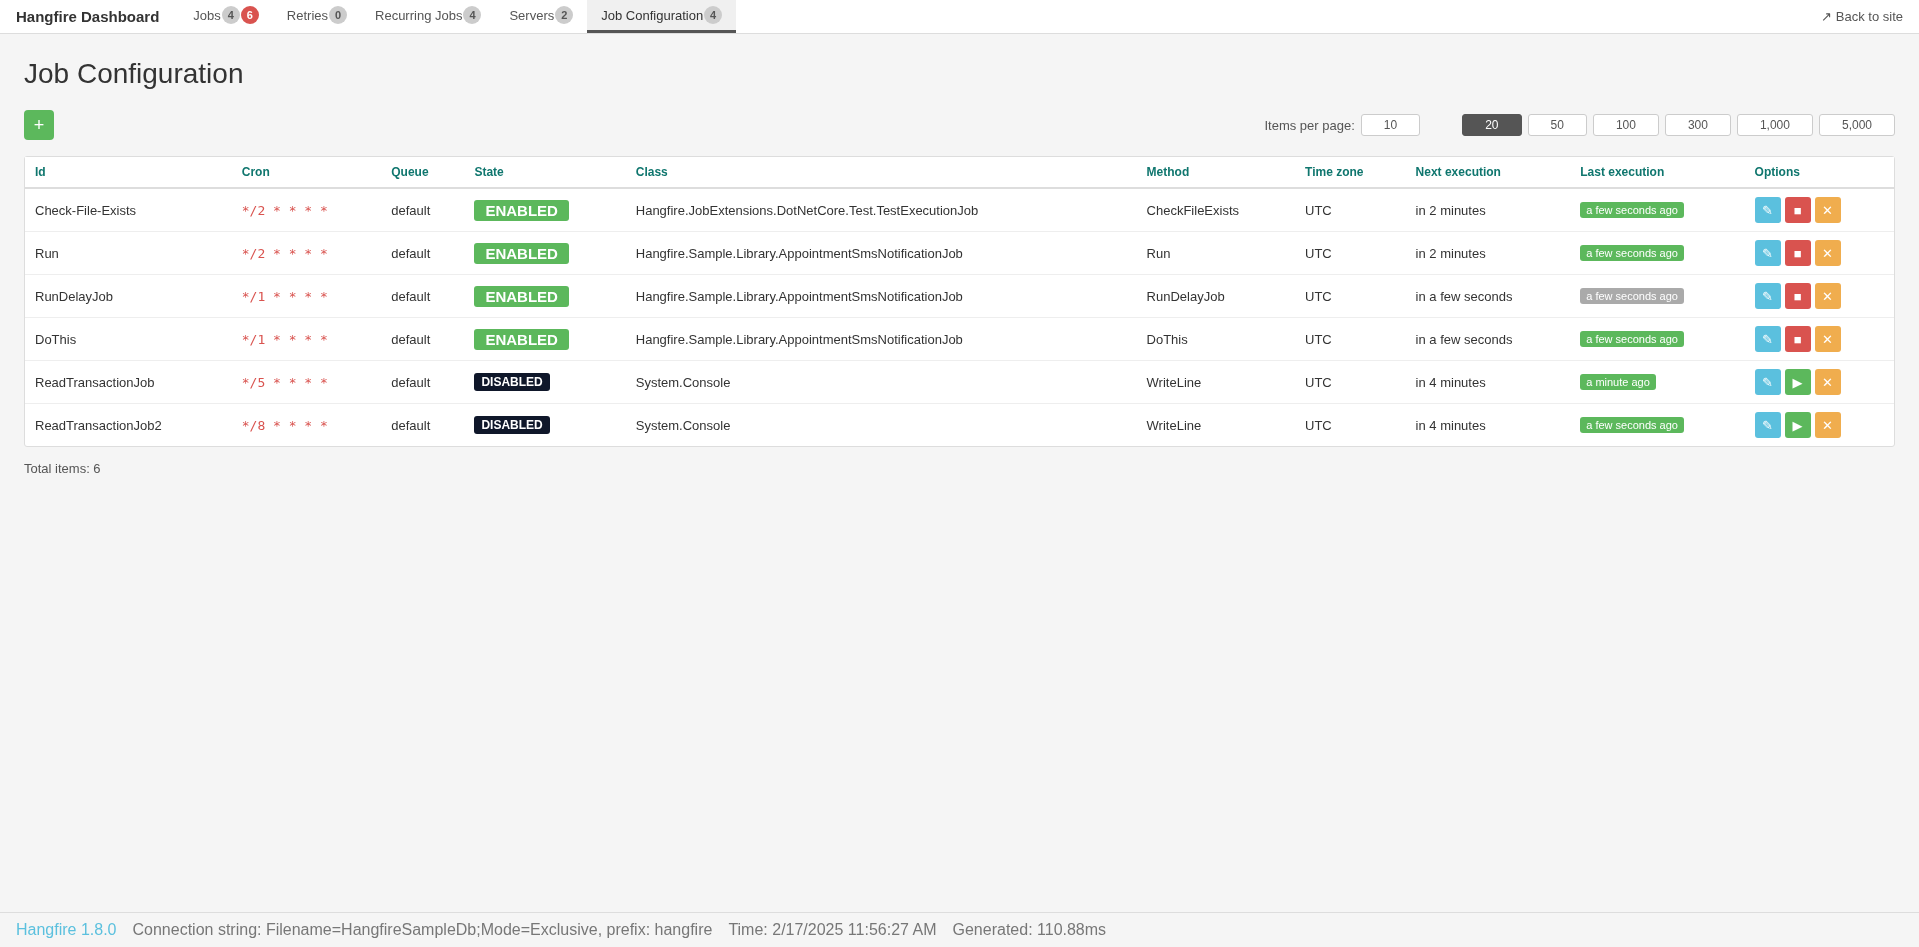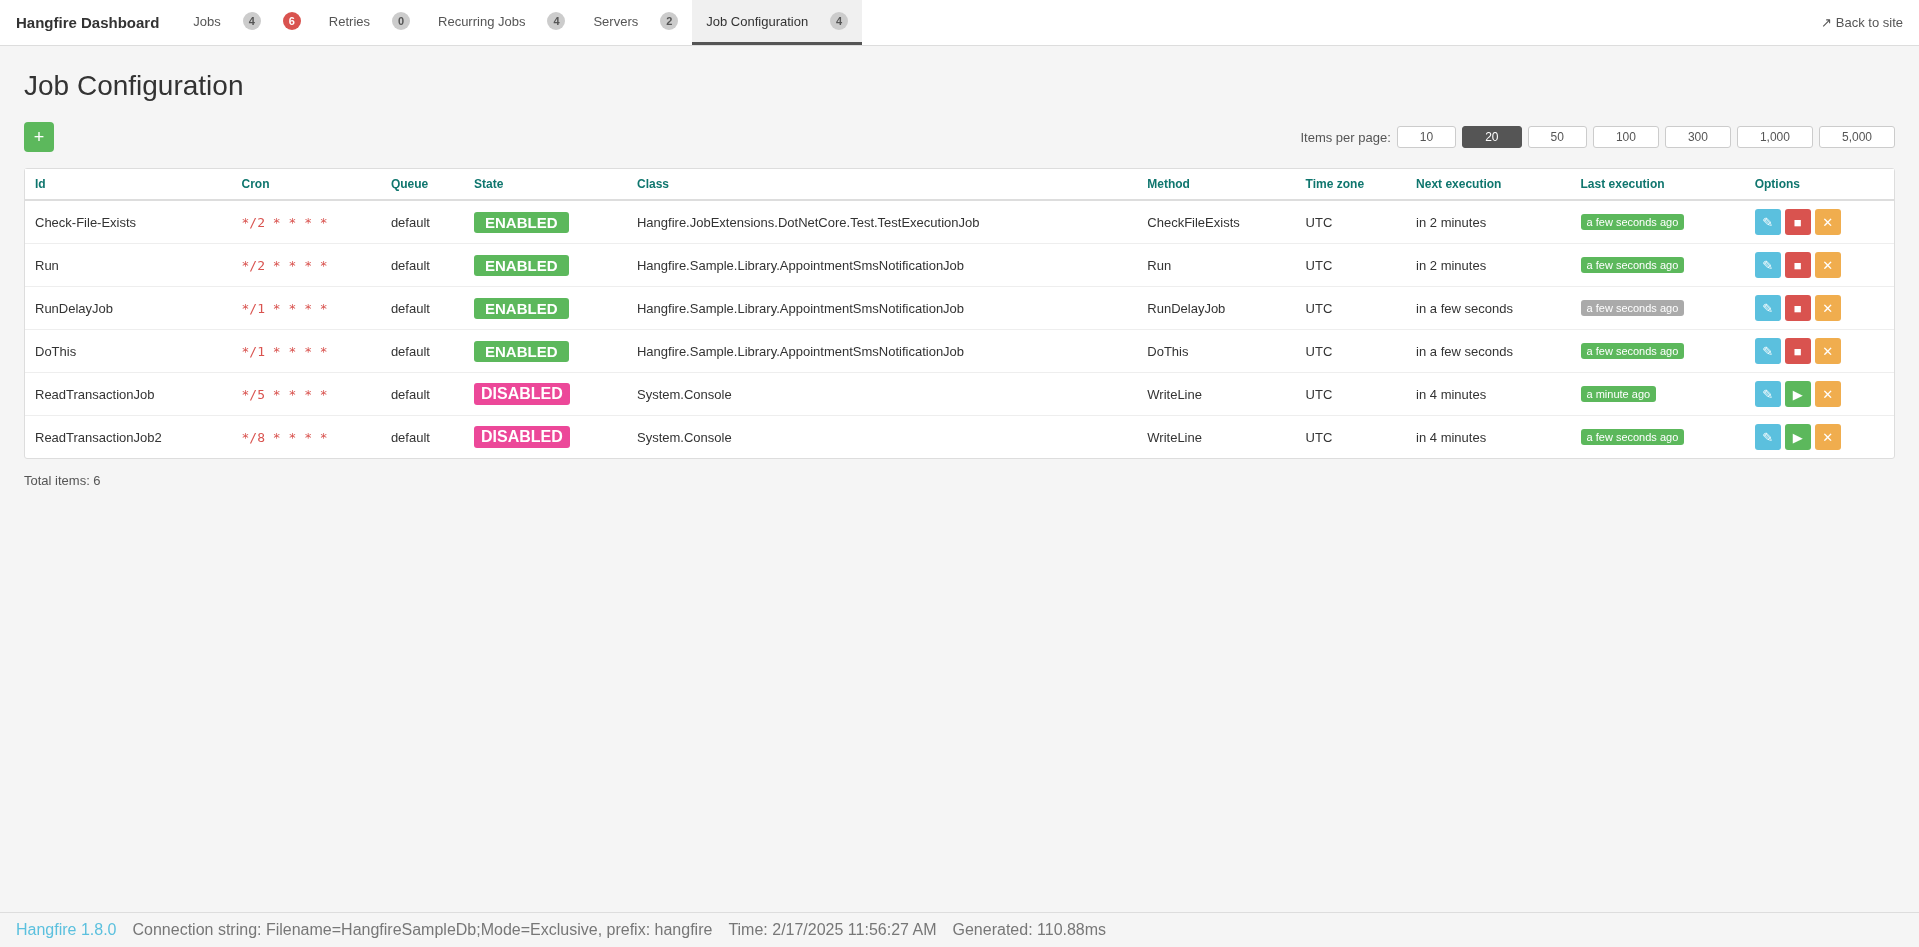--- a/index.html
+++ b/index.html
@@ -1,52 +1,52 @@
 <!DOCTYPE html>
 <html><head>
   <meta charset="utf-8">
   <style>
     * { box-sizing: border-box; margin: 0; padding: 0; }
     body { font-family: -apple-system, BlinkMacSystemFont, "Segoe UI", Helvetica, Arial, sans-serif; font-size: 13px; background: #f5f5f5; color: #333; }
     
     
-    .navbar { background: #fff; border-bottom: 1px solid #ddd; display: flex; align-items: center; padding: 0 16px; height: 46px; gap: 0; }
+    .navbar { background: #fff; border-bottom: 1px solid #ddd; display: flex; align-items: center; padding: 0 16px; height: 34px; gap: 0; }
     .navbar-brand { font-weight: 600; font-size: 15px; color: #333; margin-right: 20px; text-decoration: none; }
-    .nav-item { display: flex; align-items: center; padding: 4px 14px; font-size: 13px; color: #555; cursor: pointer; height: 100%; border-bottom: 3px solid transparent; text-decoration: none; gap: 22px; }
+    .nav-item { display: flex; align-items: center; padding: 4px 14px; font-size: 13px; color: #555; cursor: pointer; height: 100%; border-bottom: 3px solid transparent; text-decoration: none; gap: 1px; }
     .nav-item.active { border-bottom: 3px solid #555; color: #333; font-weight: 500; background: #f0f0f0; }
     .badge { display: inline-flex; align-items: center; justify-content: center; min-width: 18px; height: 18px; border-radius: 9px; font-size: 11px; font-weight: 600; padding: 0 5px; }
     .badge-default { background: #ccc; color: #555; }
     .badge-danger { background: #d9534f; color: #fff; }
     .navbar-right { margin-left: auto; font-size: 13px; }
     .back-to-site { color: #555; text-decoration: none; display: flex; align-items: center; gap: 4px; }
 
     
     .main-content { padding: 24px 24px; }
     .page-title { font-size: 28px; font-weight: 300; color: #333; margin-bottom: 20px; }
 
     
     .toolbar { display: flex; align-items: center; justify-content: space-between; margin-bottom: 16px; }
     .add-btn { background: #5cb85c; color: #fff; border: none; border-radius: 4px; width: 30px; height: 30px; font-size: 18px; cursor: pointer; display: flex; align-items: center; justify-content: center; font-weight: 300; }
     .items-per-page { display: flex; align-items: center; gap: 6px; font-size: 13px; color: #555; }
     .per-page-btn { padding: 3px 22px; border: 1px solid #ccc; background: #fff; border-radius: 3px; cursor: pointer; font-size: 12px; color: #555; }
-    .per-page-btn.active { background: #555; color: #fff; border-color: #555; }
+    .per-page-btn.active { background: #555; color: #fff; border-color: #555; margin-left: 36px; }
 
     
     .table-wrapper { background: #fff; border: 1px solid #ddd; border-radius: 3px; }
     table { width: 100%; border-collapse: collapse; }
     thead th { padding: 8px 10px; text-align: left; font-weight: 600; font-size: 12px; border-bottom: 2px solid #ddd; color: #0f766e; background: #fff; }
     tbody tr { border-bottom: 1px solid #eee; }
     tbody tr:last-child { border-bottom: none; }
     tbody td { padding: 8px 10px; font-size: 13px; vertical-align: middle; }
 
     .cron-val { color: #d9534f; font-family: monospace; }
     .cron-stars { color: #d9534f; }
 
     .badge-enabled { background: #5cb85c; color: #fff; font-size: 15px; font-weight: 600; padding: 2px 11px; border-radius: 3px; display: inline-block; }
-    .badge-disabled { background: #ec4899; color: #fff; font-size: 16px; font-weight: 600; padding: 2px 7px; border-radius: 3px; display: inline-block; }
+    .badge-disabled { background: #0f172a; color: #fff; font-size: 12px; font-weight: 600; padding: 2px 7px; border-radius: 3px; display: inline-block; }
 
     .last-exec-badge { background: #5cb85c; color: #fff; font-size: 11px; padding: 2px 6px; border-radius: 3px; display: inline-block; white-space: nowrap; }
     .last-exec-badge-gray { background: #aaa; color: #fff; font-size: 11px; padding: 2px 6px; border-radius: 3px; display: inline-block; white-space: nowrap; }
 
     .options-cell { display: flex; gap: 4px; align-items: center; }
     .opt-btn { border: none; border-radius: 3px; width: 26px; height: 26px; cursor: pointer; display: flex; align-items: center; justify-content: center; font-size: 13px; }
     .opt-btn-blue { background: #5bc0de; color: #fff; }
     .opt-btn-red { background: #d9534f; color: #fff; }
     .opt-btn-orange { background: #f0ad4e; color: #fff; }
     .opt-btn-green { background: #5cb85c; color: #fff; }

